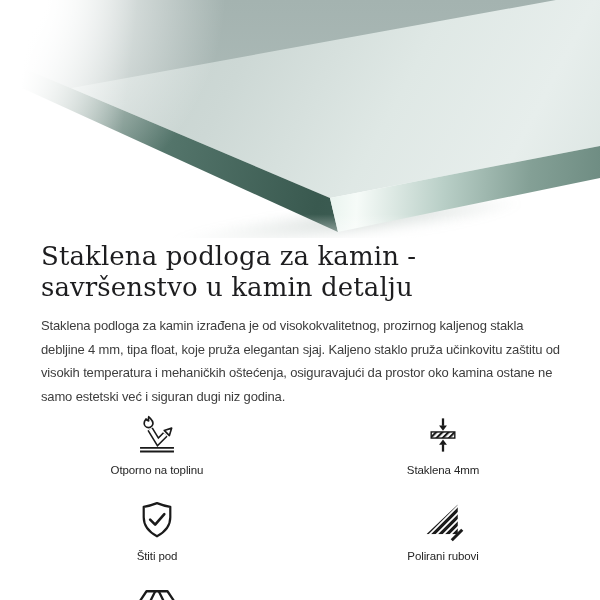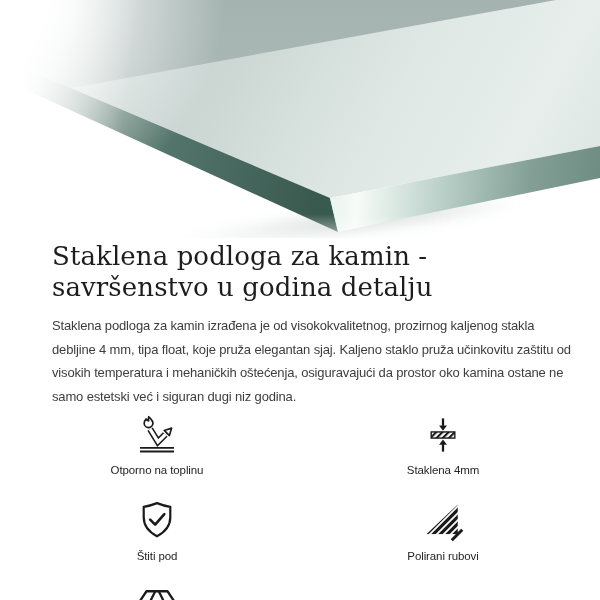--- a/index.html
+++ b/index.html
@@ -26,21 +26,21 @@
   .glass-edge-right { position:absolute; inset:0; z-index:4;
      clip-path:polygon(330px 198px, 600px 146px, 600px 178px, 338px 232px);
      background:linear-gradient(93deg, #54766c 0%, #7e9c91 18%, #b7cdc5 40%, #e8f3ee 55%, #f6fbf8 60%, #b9cfc7 74%, #84a096 88%, #6e8c82 100%); }
   .photo-fade { position:absolute; inset:0; z-index:6; pointer-events:none;
      background:
        radial-gradient(circle at -2% -4%, #fff 0%, #fff 9%, rgba(255,255,255,0) 36%),
        linear-gradient(97deg, #fff 0%, #fff 5%, rgba(255,255,255,0) 22%),
        linear-gradient(180deg, rgba(255,255,255,0) 90%, rgba(255,255,255,.55) 100%); }
 
   
-  .content { padding:0 52px; }
+  .content { padding:0 41px; }
   .title { font-family:"DejaVu Serif","Liberation Serif",serif; font-weight:400;
      font-size:26px; line-height:31px; color:#1d1d1f; margin-top:3px; letter-spacing:.1px; }
   .title span { display:block; }
   .intro { margin-top:11px; width:523px; font-size:13px; line-height:23.5px;
      color:#3d3d3d; letter-spacing:-0.15px; }
 
   
   .features { margin-top:4px; padding:0 14px; display:grid;
      grid-template-columns:1fr 1fr; row-gap:22px; }
   .feature { display:flex; flex-direction:column; align-items:center; }
@@ -60,21 +60,21 @@
       <div class="glass-tint"></div>
     </div>
     <div class="glass-edge-left"></div>
     <div class="glass-edge-right"></div>
     <div class="photo-fade"></div>
   </div>
 
   <div class="content">
     <h1 class="title">
       <span>Staklena podloga za kamin -</span>
-      <span>savršenstvo u godina detalju</span>
+      <span>savršenstvo u kamin detalju</span>
     </h1>
     <p class="intro">Staklena podloga za kamin izrađena je od visokokvalitetnog, prozirnog kaljenog stakla debljine 4 mm, tipa float, koje pruža elegantan sjaj. Kaljeno staklo pruža učinkovitu zaštitu od visokih temperatura i mehaničkih oštećenja, osiguravajući da prostor oko kamina ostane ne samo estetski već i siguran dugi niz godina.</p>
   </div>
 
   <div class="features">
 
     <div class="feature">
       <div class="icon-box">
         <svg viewBox="0 0 48 48" width="44" height="44">
           <path d="M15 4c2.6 3 4.6 4.2 4.6 7.1a4.8 4.8 0 0 1-9.6 0c0-2 .9-3.3 2-4.6.7 1.1 1.6 1.8 2.9 2.1-.4-1.6-.4-3.1.1-4.6z" fill="none" stroke="#1a1a1a" stroke-width="1.8" stroke-linejoin="round"></path>

